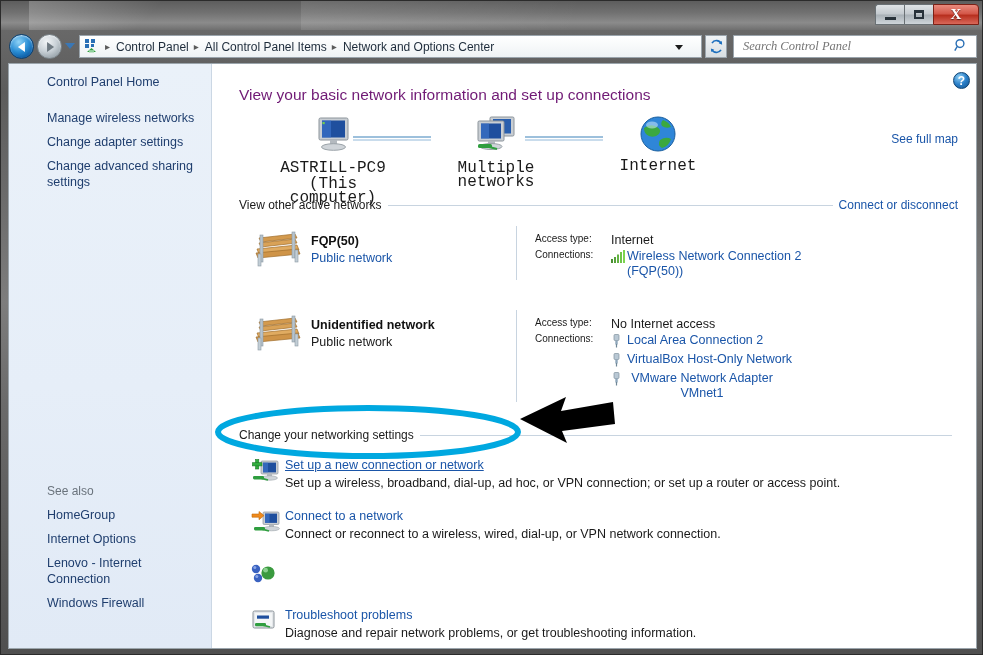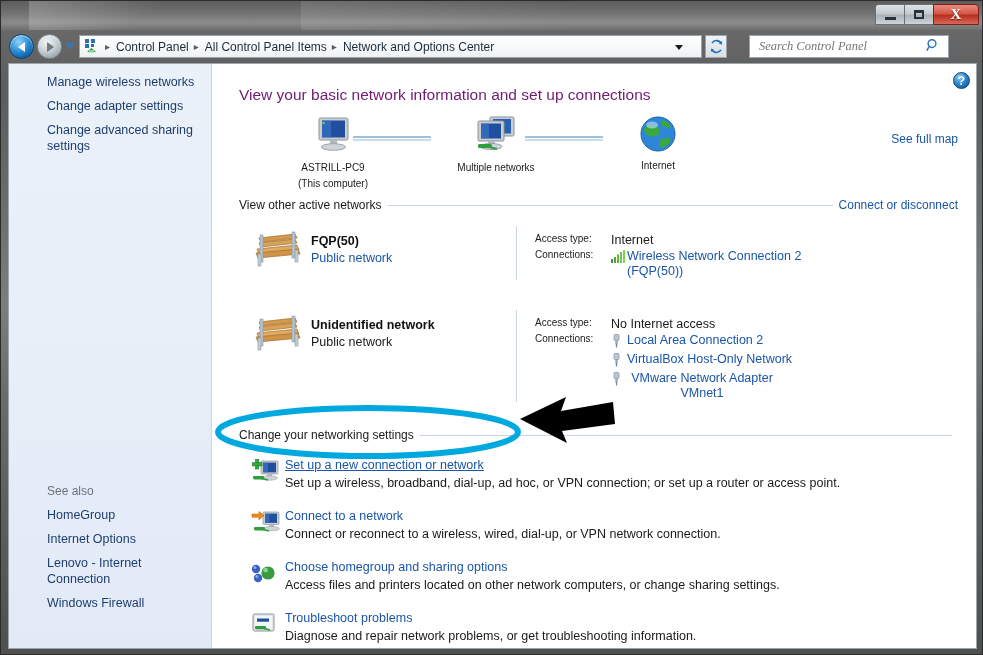--- a/index.html
+++ b/index.html
@@ -114,21 +114,21 @@
     border-left: 4px solid transparent; border-right: 4px solid transparent;
     border-top: 5px solid #1b1b1b;
   }
   #refreshbtn {
     position: absolute; left: 704px; top: 5px; width: 22px; height: 23px;
     background: linear-gradient(180deg,#f0f3f5,#d8dee2);
     border: 1px solid #9aa4ac;
     display: flex; align-items: center; justify-content: center;
   }
   #searchbox {
-    position: absolute; left: 748px; top: 5px; width: 200px; height: 23px;
+    position: absolute; left: 732px; top: 5px; width: 244px; height: 23px;
     background: #fff; border: 1px solid #9aa4ac;
     display: flex; align-items: center;
   }
   #searchbox input {
     border: 0; outline: 0; flex: 1;
     font-family: "Liberation Serif", serif; font-style: italic;
     font-size: 12.5px; color: #8a8a8a;
     margin-left: 7px; background: transparent;
   }
   #searchbox .mag { margin-right: 8px; }
@@ -174,21 +174,21 @@
 
   h1.pagetitle {
     margin: 0; padding: 22px 0 0 26px;
     font-family: "Liberation Sans", sans-serif;
     font-size: 15.5px; font-weight: normal; color: #701a75;
   }
 
   
   #netmap { position: relative; height: 86px; margin-top: 6px; }
   .node { position: absolute; text-align: center; }
-  .node .cap { font-size: 10px; color: #1a1a1a; line-height: 14px; margin-top: 2px; }
+  .node .cap { font-size: 16px; color: #1a1a1a; line-height: 14px; margin-top: 2px; font-family: Liberation Mono, monospace; }
   .maplink {
     position: absolute; right: 20px; top: 22px;
     color: #1a55a8; font-size: 12px; cursor: default;
   }
   .hline {
     position: absolute; height: 5px;
     border-top: 2px solid #9dc0dc; border-bottom: 2px solid #c9dcec;
   }
 
   
@@ -297,20 +297,21 @@
           <line x1="3.1" y1="8.6" x2="0.8" y2="12.6" stroke="#2a6fb5" stroke-width="1.4"></line>
         </svg>
       </span>
     </div>
   </div>
 
   <div id="client">
 
     <div id="sidebar">
       <div id="sidebar-top">
+        <a class="side-link home">Control Panel Home</a>
         <a class="side-link">Manage wireless networks</a>
         <a class="side-link">Change adapter settings</a>
         <a class="side-link">Change advanced sharing settings</a>
       </div>
 
       <div id="seealso">
         <div class="seealso-title">See also</div>
         <a class="side-link">HomeGroup</a>
         <a class="side-link">Internet Options</a>
         <a class="side-link">Lenovo - Internet Connection</a>
@@ -537,24 +538,20 @@
         <div class="ticon">
           <svg width="30" height="26" viewBox="0 0 30 26">
             <circle cx="5" cy="8" r="4.2" fill="#3a62c0"></circle>
             <circle cx="3.8" cy="6.6" r="1.5" fill="#9db6ef" opacity=".8"></circle>
             <circle cx="7" cy="17" r="4.2" fill="#3a62c0"></circle>
             <circle cx="5.8" cy="15.6" r="1.5" fill="#9db6ef" opacity=".8"></circle>
             <circle cx="17" cy="12" r="6.6" fill="#3a9a3f"></circle>
             <circle cx="14.6" cy="9.2" r="2.4" fill="#9fdda3" opacity=".8"></circle>
           </svg>
         </div>
-        <div class="tbody">
-          <span class="tlink">Choose homegroup and sharing options</span>
-          <div class="tdesc">Access files and printers located on other network computers, or change sharing settings.</div>
-        </div>
       </div>
 
       <div class="task" style="padding-top:18px;">
         <div class="ticon">
           <svg width="30" height="26" viewBox="0 0 30 26">
             <rect x="2" y="2" width="21" height="17" rx="1.5" fill="#e4e7ea" stroke="#8c949b"></rect>
             <rect x="4" y="4" width="17" height="13" fill="#f4f6f7"></rect>
             <rect x="6" y="6.5" width="12" height="3.2" fill="#1f4f9e"></rect>
             <rect x="4" y="14" width="11" height="3.2" rx="1.3" fill="#2f9e3f"></rect>
             <line x1="10" y1="15.6" x2="19" y2="18" stroke="#2f9e3f" stroke-width="1.8"></line>

